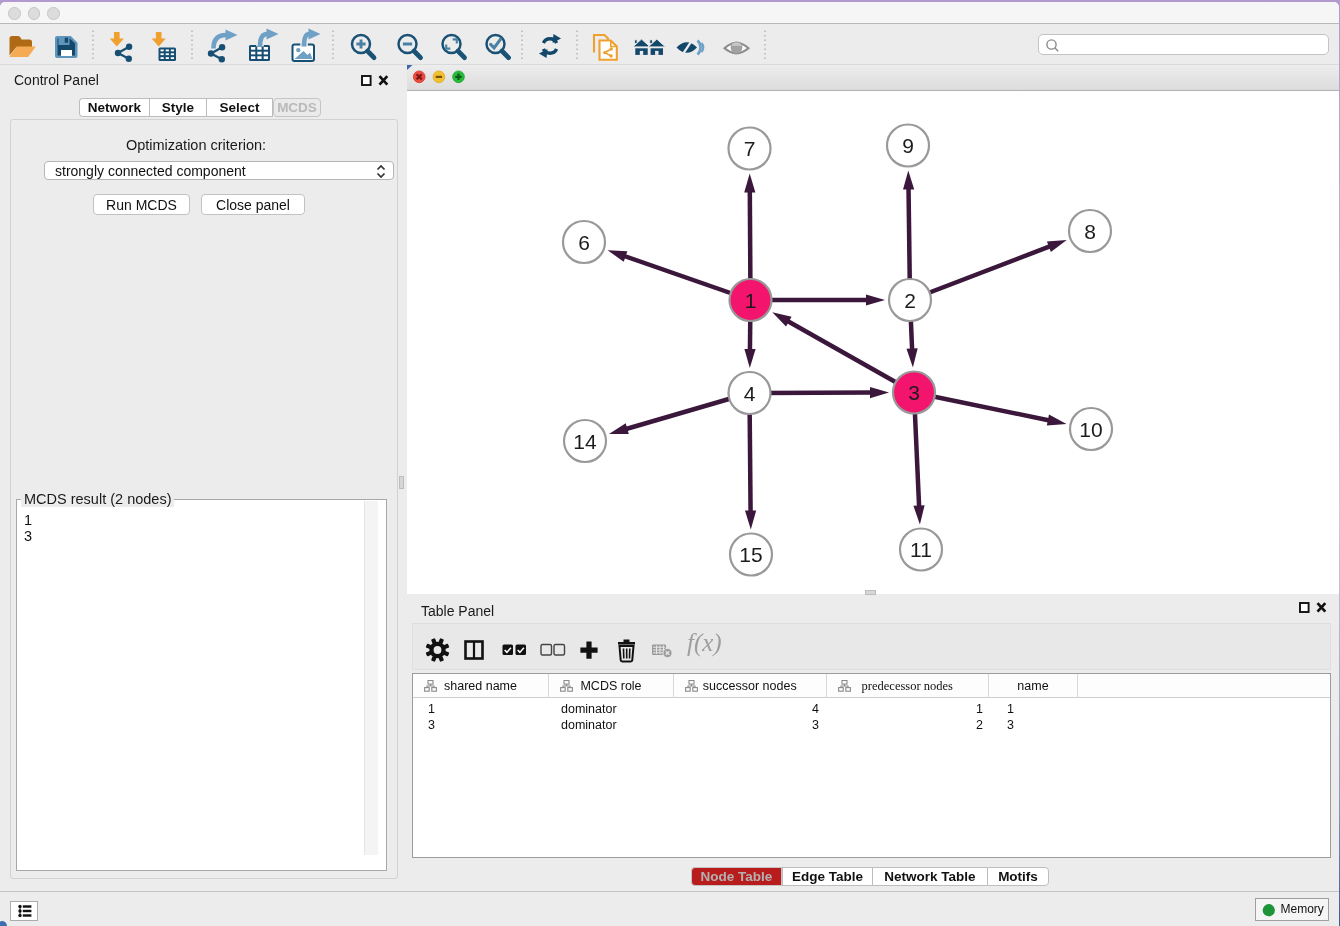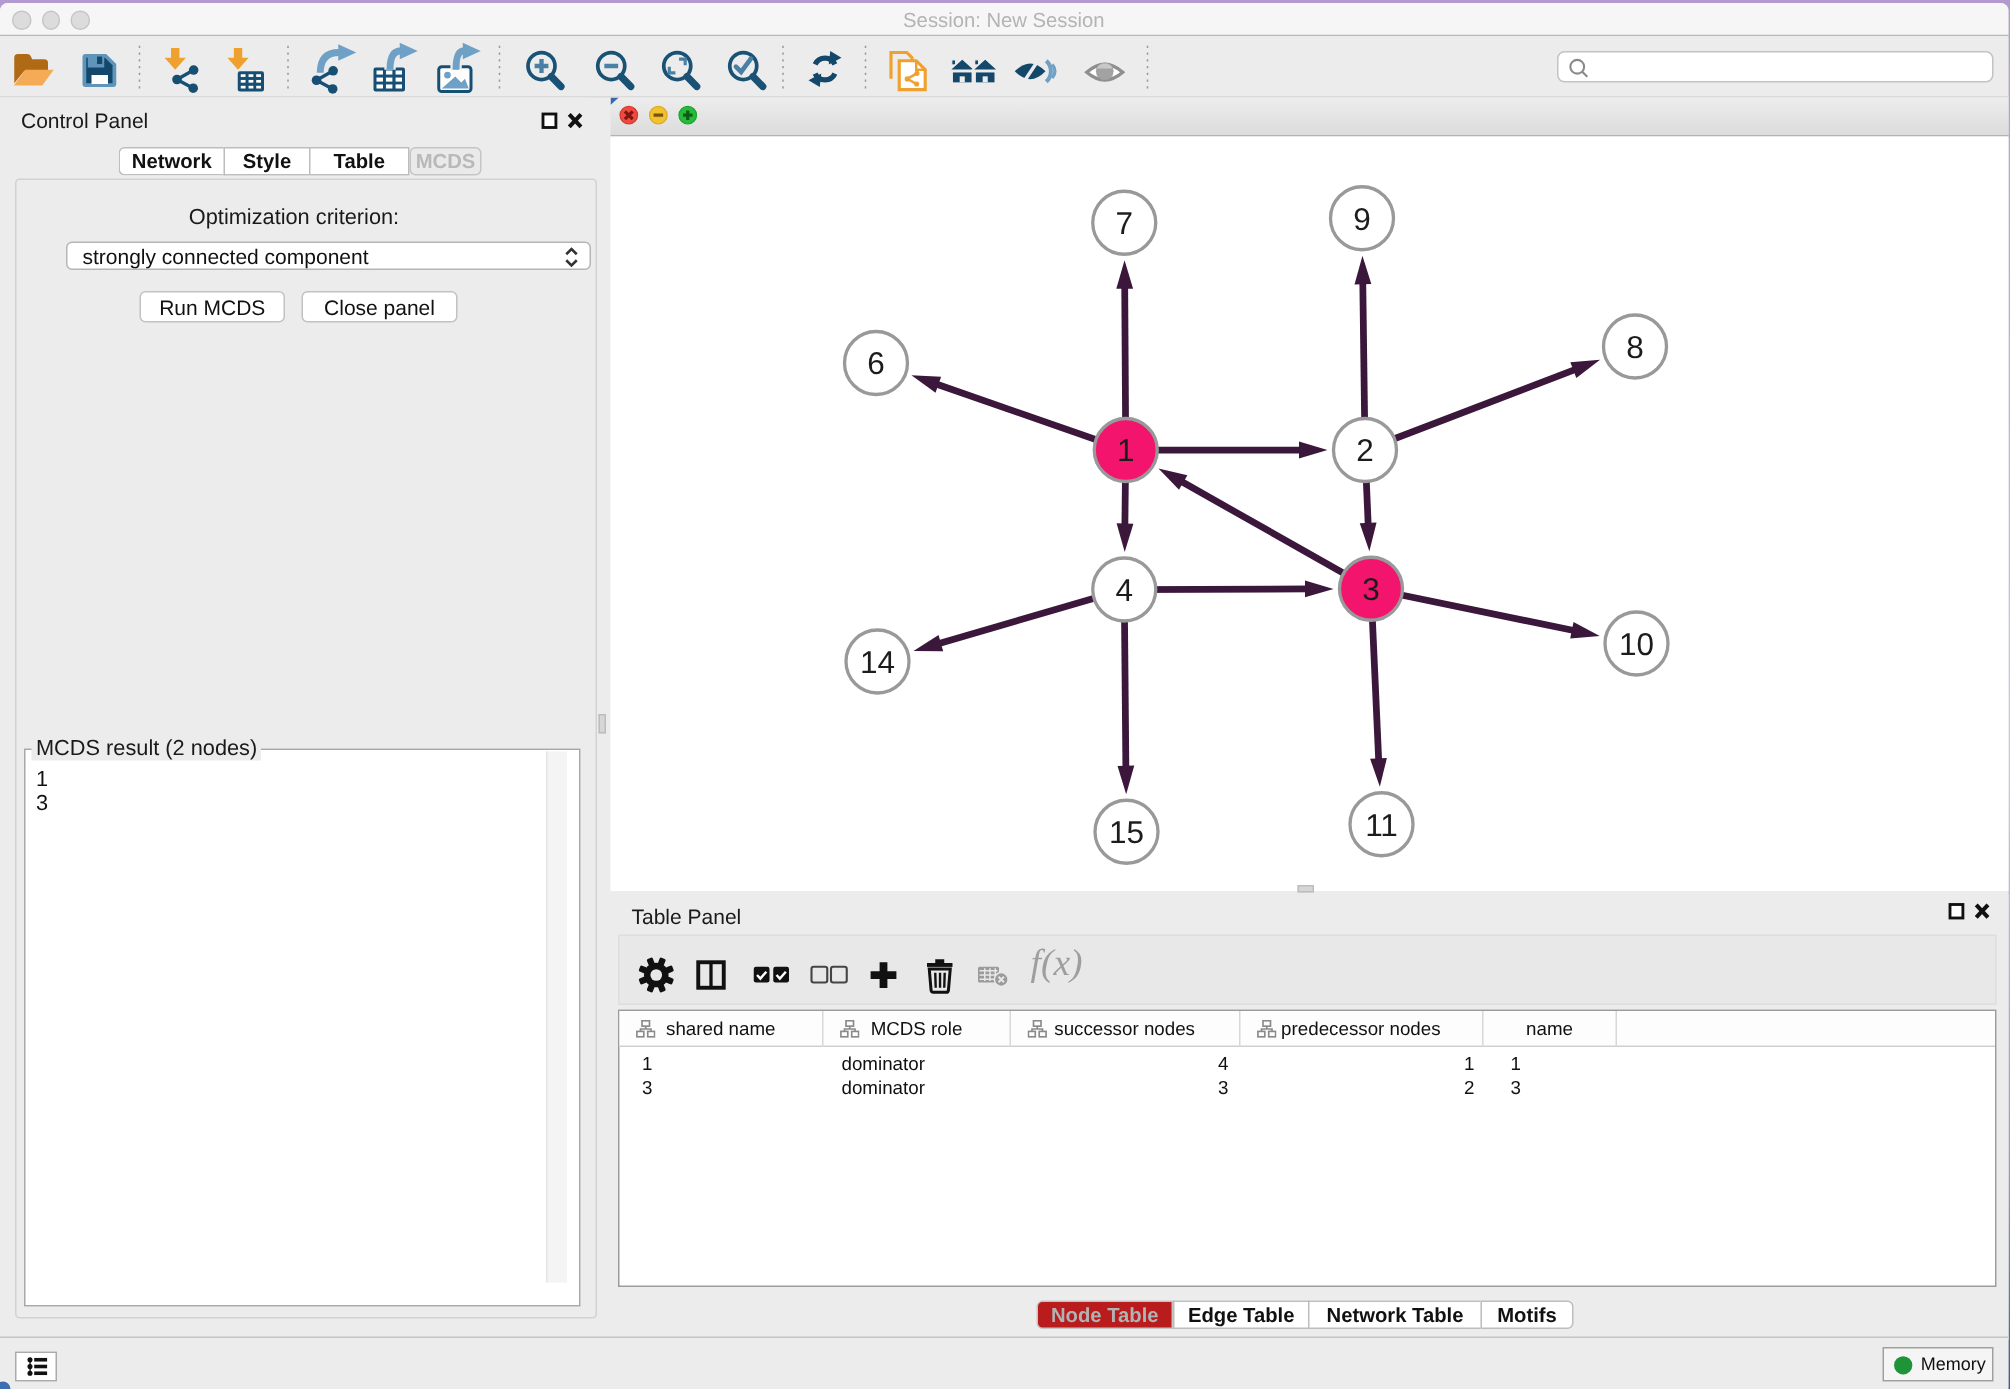--- a/index.html
+++ b/index.html
@@ -47,21 +47,20 @@
 .membtn { position:absolute; right:10px; top:6.5px; width:74px; height:23px; background:#f5f5f5; border:1px solid #9f9f9f; font-size:12px; color:#111; line-height:21px; }
 .listbtn { position:absolute; left:10px; top:9px; width:28px; height:20px; background:#fff; border:1px solid #ababab; }
 </style>
 </head>
 <body>
 <div class="win">
   <div class="titlebar">
     <div class="tl" style="left:8px;"></div>
     <div class="tl" style="left:27.5px;"></div>
     <div class="tl" style="left:47px;"></div>
-    <div class="title-text">Session: New Session</div>
   </div>
   <div class="toolbar" id="toolbar">
       <svg width="1340" height="40" viewBox="0 0 1340 40" style="position:absolute;left:0;top:0">
         <g transform="translate(0,-22.5)">
 <path d="M9.5,52 L9.5,36 Q9.5,33.5 12,33.5 L18,33.5 Q20,33.5 20.5,35 L21.5,37 L29.5,37 Q32,37 32,39.5 L32,45 L16,45 L9.5,53 Z" fill="#b06a15"></path>
 <path d="M16.8,44 L35.8,44 L28.2,54.5 L9.2,54.5 Z" fill="#f5ab55"></path>
 <path d="M57,33.5 L70.8,33.5 L77.5,40.2 L77.5,53.5 Q77.5,55.5 75.5,55.5 L57,55.5 Q55,55.5 55,53.5 L55,35.5 Q55,33.5 57,33.5 Z" fill="#6095bb"></path>
 <path d="M57.5,36 L70,36 L75,41 L75,53 L57.5,53 Z" fill="#14486b"></path>
 <rect x="58.5" y="35" width="11" height="7.5" fill="#6095bb"></rect>
 <rect x="64.7" y="35.2" width="3.4" height="5" fill="#14486b"></rect>
@@ -172,21 +171,21 @@
       <div class="pt">Control Panel</div>
       <svg width="32" height="14" style="position:absolute;left:359px;top:9px;">
           <rect x="3" y="2" width="8.6" height="9" fill="#fff" stroke="#111" stroke-width="1.9"></rect>
           <path d="M20.5,2.2 L28.3,10.6 M28.3,2.2 L20.5,10.6" stroke="#111" stroke-width="2.7"></path>
         </svg>
     </div>
     <div class="tabs">
       <span class="tabrow">
         <span class="tab first" style="width:70px;">Network</span>
           <span class="tab" style="width:57px;">Style</span>
-          <span class="tab" style="width:67px; border-right:1px solid #bdbdbd;">Table</span>
+          <span class="tab" style="width:67px; border-right:1px solid #bdbdbd;">Select</span>
           <span class="tab sel" style="width:48px;">MCDS</span>
       </span>
     </div>
     <div class="cp-body"></div>
     <div class="opt-label">Optimization criterion:</div>
     <div class="dropdown">strongly connected component
       <svg width="14" height="16" style="position:absolute;right:5px;top:1.5px">
           <path d="M3.5,5.5 L7,2 L10.5,5.5" fill="none" stroke="#333" stroke-width="1.7"></path>
           <path d="M3.5,9.5 L7,13 L10.5,9.5" fill="none" stroke="#333" stroke-width="1.7"></path>
         </svg>
@@ -331,21 +330,21 @@
               <rect x="0.6" y="7.6" width="4.6" height="3.6" fill="none" stroke="#8a8a8a" stroke-width="1.1"></rect>
               <rect x="7.8" y="7.6" width="4.6" height="3.6" fill="none" stroke="#8a8a8a" stroke-width="1.1"></rect>
               <path d="M6.5,4.2 v1.8 M3,7.5 v-1.5 h7 v1.5" fill="none" stroke="#8a8a8a" stroke-width="1.1"></path>
             </svg>MCDS role</div>
           <div class="th" style="left:261px;width:152.5px;"><svg width="13" height="12" style="position:absolute;left:11px;top:6px">
               <rect x="4" y="0.5" width="5" height="3.6" fill="none" stroke="#8a8a8a" stroke-width="1.1"></rect>
               <rect x="0.6" y="7.6" width="4.6" height="3.6" fill="none" stroke="#8a8a8a" stroke-width="1.1"></rect>
               <rect x="7.8" y="7.6" width="4.6" height="3.6" fill="none" stroke="#8a8a8a" stroke-width="1.1"></rect>
               <path d="M6.5,4.2 v1.8 M3,7.5 v-1.5 h7 v1.5" fill="none" stroke="#8a8a8a" stroke-width="1.1"></path>
             </svg>successor nodes</div>
-          <div class="th" style="left:413.5px;width:162.5px;"><svg width="13" height="12" style="position:absolute;left:11px;top:6px">
+          <div class="th" style="left:413.5px;width:162.5px;font-family:Liberation Serif, serif;"><svg width="13" height="12" style="position:absolute;left:11px;top:6px">
               <rect x="4" y="0.5" width="5" height="3.6" fill="none" stroke="#8a8a8a" stroke-width="1.1"></rect>
               <rect x="0.6" y="7.6" width="4.6" height="3.6" fill="none" stroke="#8a8a8a" stroke-width="1.1"></rect>
               <rect x="7.8" y="7.6" width="4.6" height="3.6" fill="none" stroke="#8a8a8a" stroke-width="1.1"></rect>
               <path d="M6.5,4.2 v1.8 M3,7.5 v-1.5 h7 v1.5" fill="none" stroke="#8a8a8a" stroke-width="1.1"></path>
             </svg>predecessor nodes</div>
           <div class="th" style="left:576px;width:89px;">name</div>
         </div>
         <div class="trow" style="left:15px;top:27px;">1</div>
         <div class="trow" style="left:148px;top:27px;">dominator</div>
         <div class="trow" style="left:261px;top:27px;width:145px;text-align:right;">4</div>

